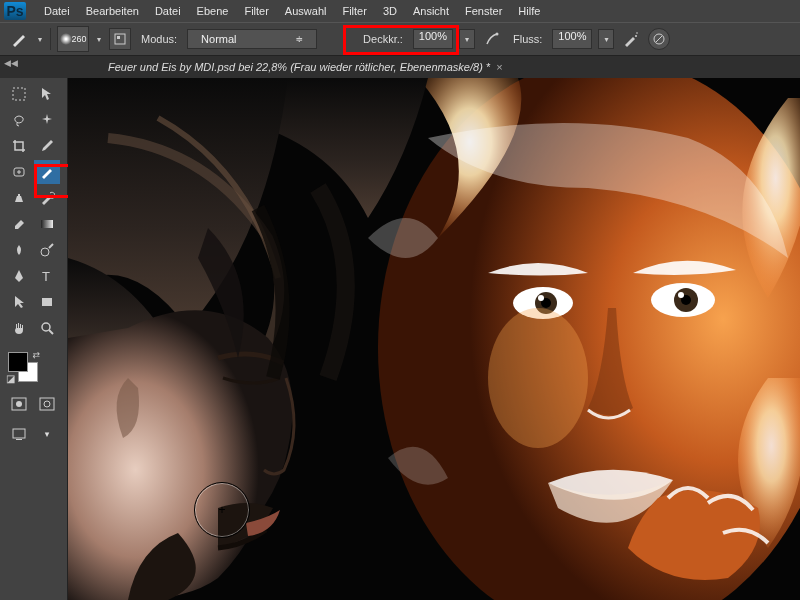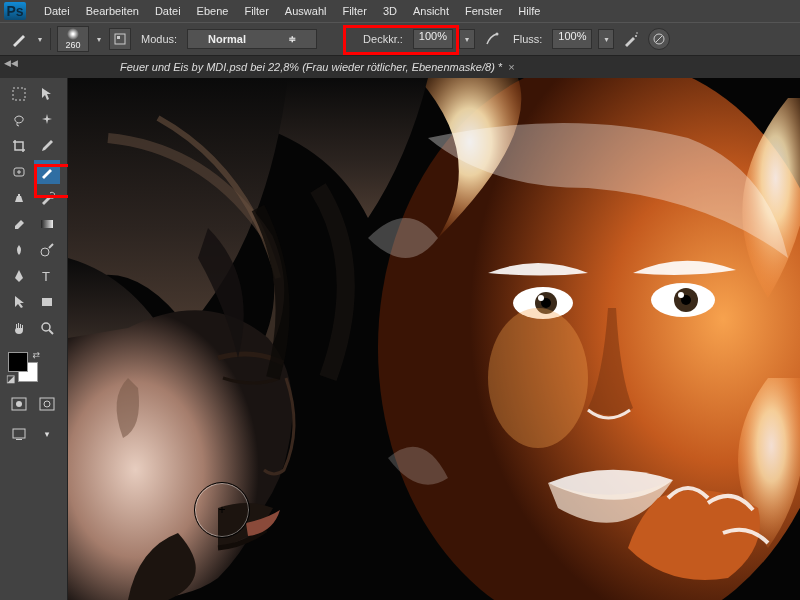--- a/index.html
+++ b/index.html
@@ -7,34 +7,34 @@
 
   
   .menubar { height: 22px; background: #424242; display: flex; align-items: center; padding-left: 4px; }
   .ps-logo { width: 22px; height: 18px; background: linear-gradient(#118bd6,#0a4c77); color: #0a2a40; font-weight: bold; font-size: 14px; display: flex; align-items: center; justify-content: center; border-radius: 2px; margin-right: 10px; }
   .menubar .menu-item { padding: 0 8px; line-height: 22px; cursor: default; color: #e5e5e5; text-align: center; }
 
   
   .optionsbar { height: 34px; background: #424242; border-top: 1px solid #555; border-bottom: 1px solid #222; display: flex; align-items: center; padding-left: 8px; gap: 6px; position: relative; }
   .opt-icon { width: 22px; height: 22px; display: flex; align-items: center; justify-content: center; color: #ddd; }
   .opt-dropdown-arrow { font-size: 8px; color: #ccc; padding: 0 2px; }
-  .brush-preview { width: 32px; height: 26px; background: #525252; border: 1px solid #2f2f2f; display: flex; flex-direction: column; align-items: center; justify-content: center; text-align: center; }
+  .brush-preview { width: 32px; height: 26px; background: #525252; border: 1px solid #2f2f2f; display: flex; align-items: center; justify-content: center; text-align: center; }
   .brush-dot { width: 12px; height: 12px; border-radius: 50%; background: radial-gradient(#fff 10%, transparent 70%); }
   .brush-size { font-size: 9px; color: #eee; }
   .opt-label { color: #ddd; padding: 0 4px; }
-  .opt-select { height: 20px; background: #525252; border: 1px solid #2f2f2f; display: flex; align-items: center; padding: 0 20px; color: #eee; min-width: 90px; justify-content: space-between; font-weight: bold; }
+  .opt-select { height: 20px; background: #525252; border: 1px solid #2f2f2f; display: flex; align-items: center; padding: 0 13px; color: #eee; min-width: 90px; justify-content: space-between; }
   .opt-value { height: 20px; background: #525252; border: 1px solid #2f2f2f; display: flex; align-items: flex-start; padding: 0 5px; color: #eee; }
   .opt-arrow { width: 16px; height: 20px; background: #525252; border: 1px solid #2f2f2f; display: flex; align-items: center; justify-content: center; font-size: 8px; }
   .opt-divider { width: 1px; height: 22px; background: #2f2f2f; }
   .opt-btn { width: 22px; height: 22px; background: #525252; border: 1px solid #2f2f2f; display: flex; align-items: center; justify-content: center; }
 
   
   .tabstrip { height: 22px; background: #2f2f2f; display: flex; align-items: center; padding-left: 100px; }
   .collapse-handle { position: absolute; left: 4px; top: 58px; font-size: 9px; color: #aaa; }
-  .doc-tab { height: 22px; background: #2f2f2f; display: flex; align-items: center; padding: 0 8px; font-style: italic; color: #ddd; gap: 6px; margin-left: 12px; }
+  .doc-tab { height: 22px; background: #2f2f2f; display: flex; align-items: center; padding: 0 8px; font-style: italic; color: #ddd; gap: 6px; }
   .doc-tab .close { font-style: normal; font-size: 11px; color: #aaa; }
 
   
   .workspace { display: flex; height: calc(600px - 22px - 34px - 22px); }
 
   
   .tools { width: 68px; background: #424242; border-right: 1px solid #222; display: flex; flex-wrap: wrap; align-content: flex-start; padding: 4px 6px; gap: 2px; position: relative; }
   .tool { width: 26px; height: 24px; display: flex; align-items: center; justify-content: center; color: #ddd; font-size: 14px; position: relative; }
   .tool.selected { background: #2f6ea3; }
   .swatches { width: 30px; height: 30px; position: relative; margin-top: 4px; margin-left: 2px; }

